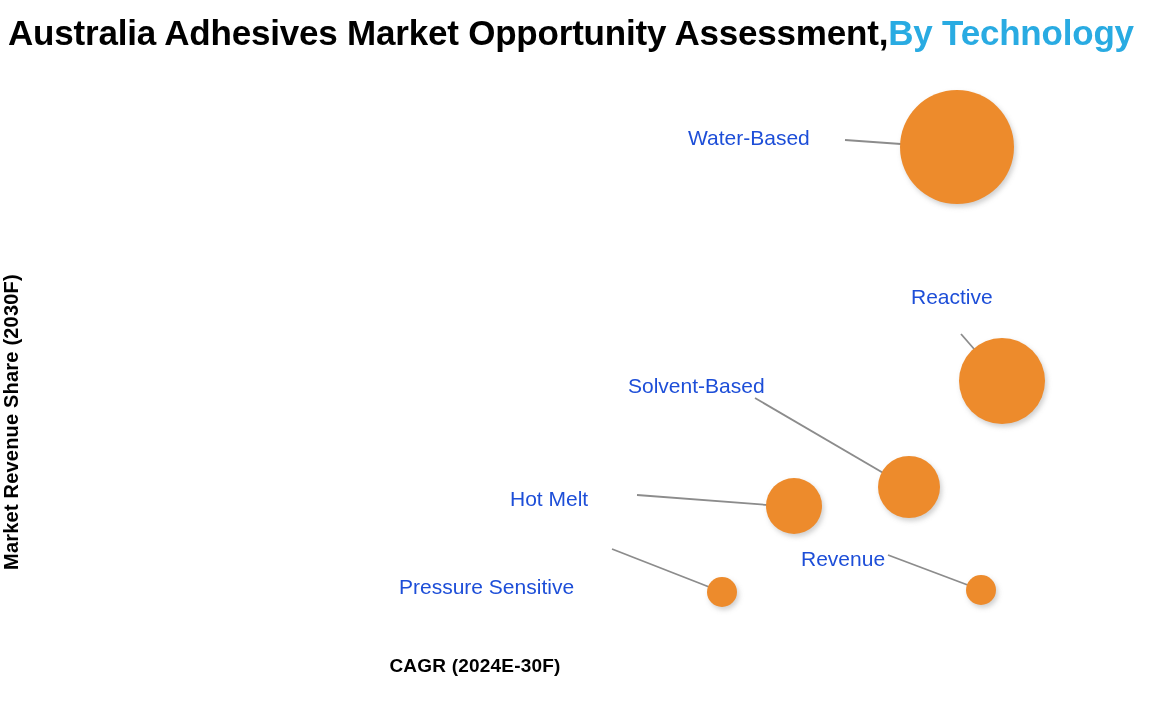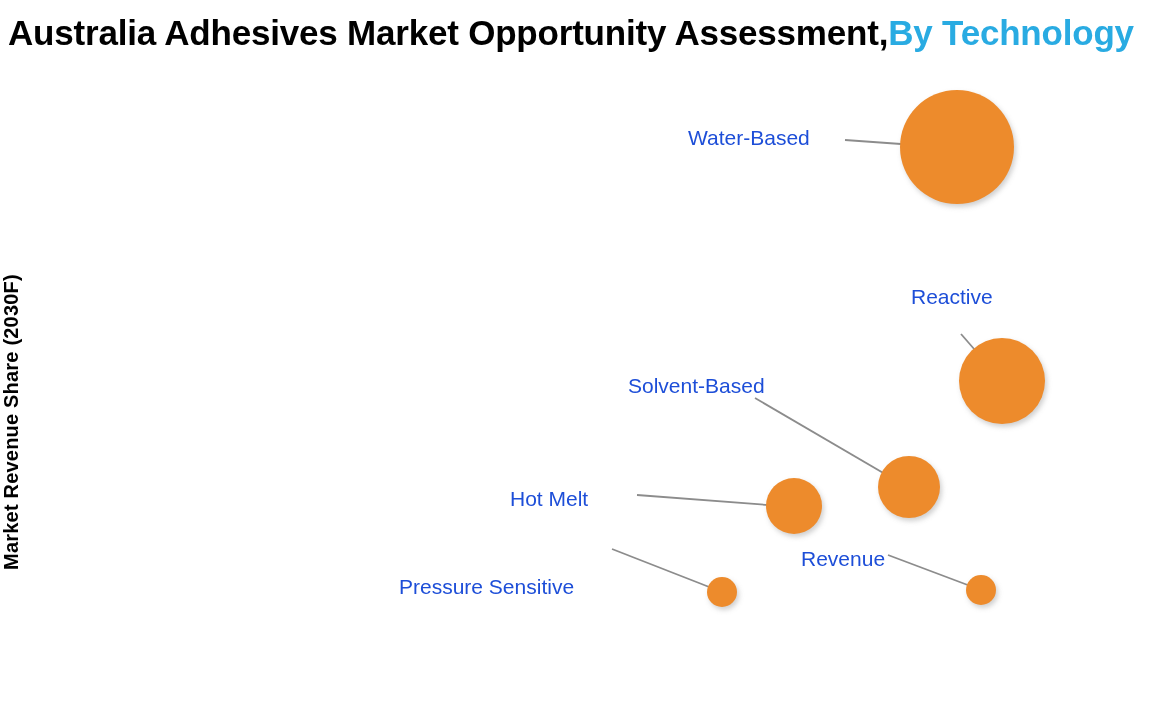--- a/index.html
+++ b/index.html
@@ -100,20 +100,21 @@
 </head>
 <body>
 
 <div id="chart-root">
 
   <div class="chart-title">
     <span class="title-main" style="color: rgb(0, 0, 0);">Australia Adhesives Market Opportunity Assessment,</span><span class="title-accent" style="color: rgb(41, 171, 226);">By Technology</span>
   </div>
 
   <div class="axis-title-y">Market Revenue Share (2030F)</div>
+  <div class="axis-title-x">CAGR (2024E-30F)</div>
 
   <div class="plot-area">
     <svg class="leader-layer" viewBox="0 0 1163 713" width="1163" height="713" xmlns="http://www.w3.org/2000/svg">
       <g id="leader-lines">
           <line x1="845" y1="140" x2="957" y2="148" stroke="#8C8C8C" stroke-width="1.8"></line>
           <line x1="961" y1="334" x2="1002" y2="381" stroke="#8C8C8C" stroke-width="1.8"></line>
           <line x1="755" y1="398" x2="909" y2="488" stroke="#8C8C8C" stroke-width="1.8"></line>
           <line x1="637" y1="495" x2="794" y2="507" stroke="#8C8C8C" stroke-width="1.8"></line>
           <line x1="612" y1="549" x2="722" y2="592" stroke="#8C8C8C" stroke-width="1.8"></line>
           <line x1="888" y1="555" x2="981" y2="590" stroke="#8C8C8C" stroke-width="1.8"></line>

